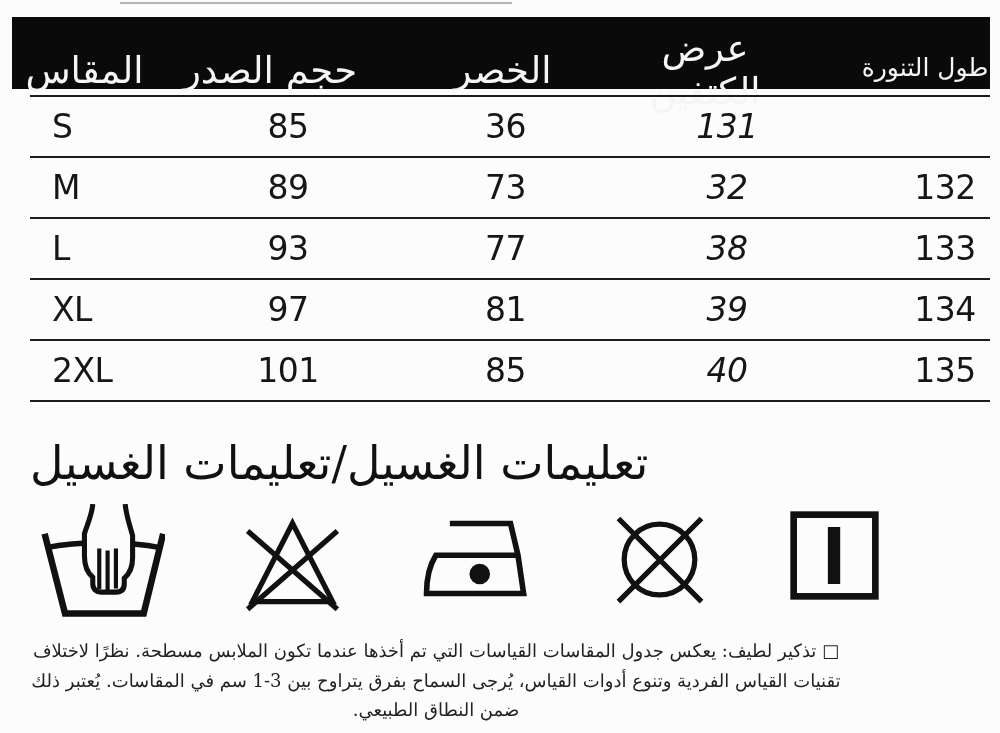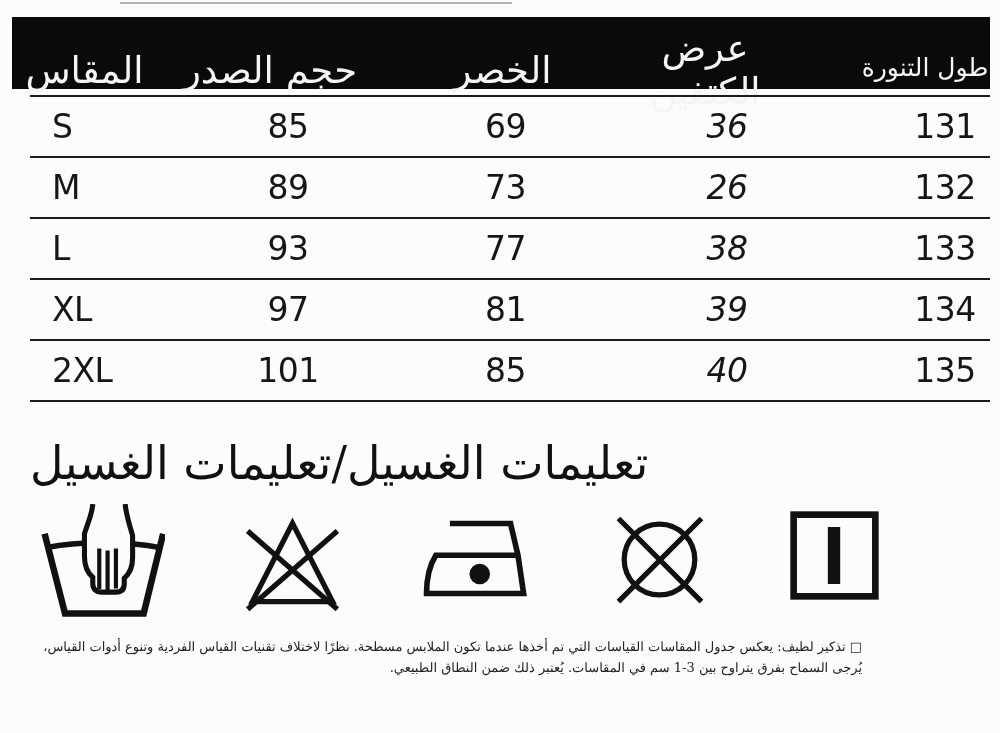--- a/index.html
+++ b/index.html
@@ -55,51 +55,50 @@
   .care-icons {
     position:absolute; left:40px; top:504px;
     display:flex; gap:75px; align-items:flex-start;
   }
   .care-icons svg { display:block; }
   .ci2{ margin-top:4px; } .ci3{ margin-top:8px; } .ci4{ margin-top:4px; } .ci5{ margin-top:4px; }
 
   
   .note {
     position:absolute; left:10px; top:636px; width:852px;
-    direction:rtl; text-align:right;
+    direction:rtl; text-align:center;
     font-family:"DejaVu Serif", serif;
-    font-size:13px; line-height:1.65; color:#222;
+    font-size:18px; line-height:1.65; color:#222;
   }
 </style>
 </head>
 <body>
 
 <div class="artifact-line"></div>
 
 <div class="tbl-header">
   <div class="hcell">المقاس</div>
   <div class="hcell">حجم الصدر</div>
   <div class="hcell">الخصر</div>
   <div class="hcell">عرض الكتفين</div>
   <div class="hcell">طول التنورة</div>
 </div>
 
 <div class="tbl-rows">
   <div class="trow">
     <div class="cell">S</div>
     <div class="cell">85</div>
-    <div class="cell">69</div>
     <div class="cell">36</div>
     <div class="cell">131</div>
   </div>
   <div class="trow">
     <div class="cell">M</div>
     <div class="cell">89</div>
     <div class="cell">73</div>
-    <div class="cell">26</div>
+    <div class="cell">32</div>
     <div class="cell">132</div>
   </div>
   <div class="trow">
     <div class="cell">L</div>
     <div class="cell">93</div>
     <div class="cell">77</div>
     <div class="cell">38</div>
     <div class="cell">133</div>
   </div>
   <div class="trow">

